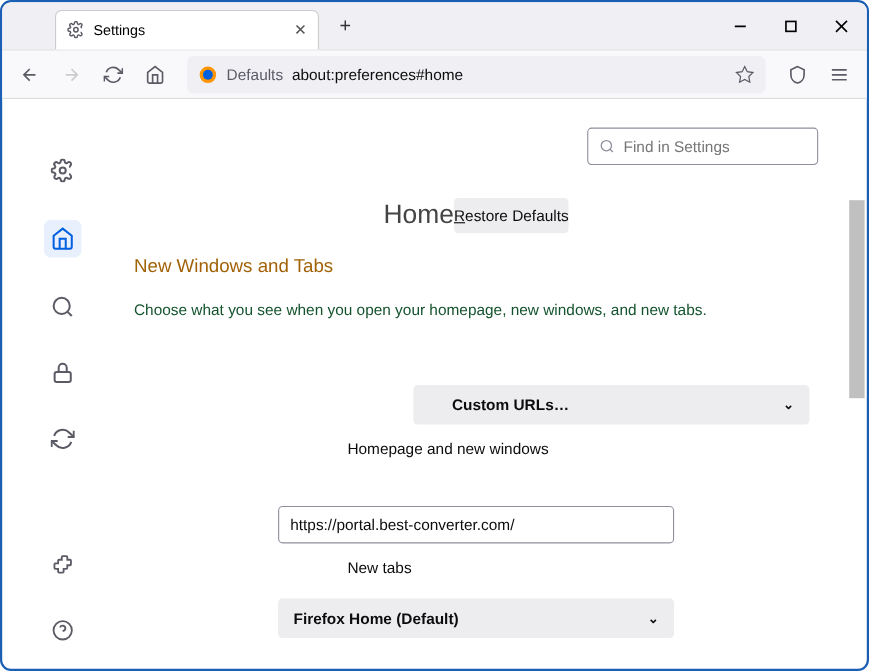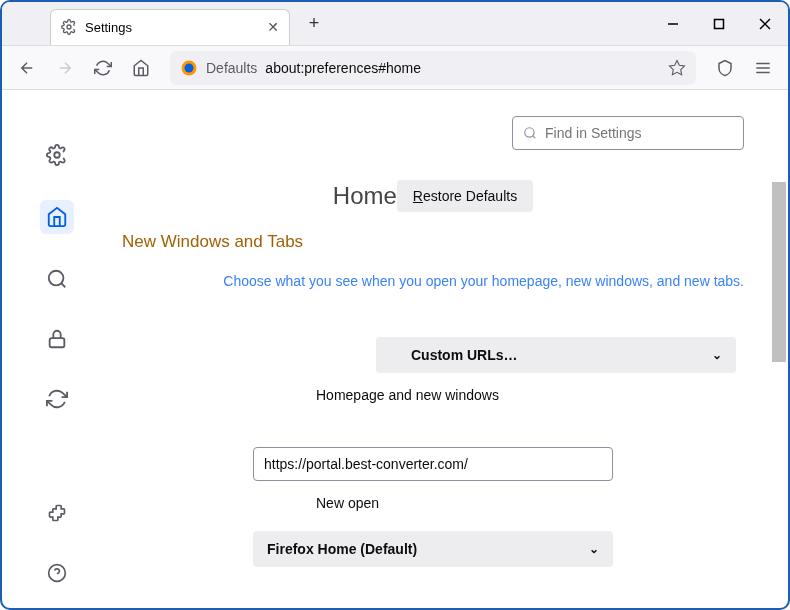--- a/index.html
+++ b/index.html
@@ -25,30 +25,30 @@
 .url-bookmark { color: #5b5b66; }
 
 
 .content { display: flex; height: calc(610px - 44px - 44px - 4px); position: relative; }
 .sidebar { width: 110px; padding: 50px 0 0 0; display: flex; flex-direction: column; align-items: center; gap: 30px; }
 .side-item { width: 30px; height: 30px; display: flex; align-items: center; justify-content: center; color: #5b5b66; border-radius: 4px; }
 .side-item.active { color: #0060df; background: #e8f0fe; border-radius: 6px; padding: 4px; width: 34px; height: 34px; }
 
 .main { flex: 1; padding: 26px 44px 20px 10px; overflow-y: auto; position: relative; }
 .search-row { display: flex; justify-content: flex-end; margin-bottom: 30px; }
-.find-box { width: 232px; height: 34px; border: 1px solid #8f8f9d; border-radius: 4px; display: flex; align-items: center; padding: 0 10px; gap: 8px; }
+.find-box { width: 210px; height: 34px; border: 1px solid #8f8f9d; border-radius: 4px; display: flex; align-items: center; padding: 0 10px; gap: 8px; }
 .find-box input { border: none; outline: none; font-size: 14px; flex: 1; background: transparent; }
 
 .header-row { display: flex; justify-content: center; align-items: center; margin-bottom: 20px; }
 .page-heading { font-size: 24px; font-weight: 400; color: #444; }
-.restore-btn { padding: 8px 16px; background: #ededf0; border: none; border-radius: 4px; font-size: 14px; color: #0c0c0d; cursor: pointer; }
+.restore-btn { padding: 8px 0; background: #ededf0; border: none; border-radius: 4px; font-size: 14px; color: #0c0c0d; cursor: pointer; }
 .restore-btn .ul { text-decoration: underline; }
 
 .section-title { font-size: 17px; font-weight: 400; margin-bottom: 21px; color: #a16207; }
-.section-desc { font-size: 14px; color: #3b82f6; margin-bottom: 48px; text-align: right; }
+.section-desc { font-size: 14px; color: #14532d; margin-bottom: 61px; }
 
 .form-row { display: flex; align-items: center; margin-bottom: 14px; gap: 20px; flex-direction: column; }
 .form-label { width: 234px; font-size: 14px; color: #0c0c0d; }
 
 .select-box { width: 360px; background: #ededf0; border-radius: 4px; padding: 10px 14px; display: flex; align-items: center; justify-content: space-between; font-size: 14px; font-weight: 600; color: #0c0c0d; cursor: pointer; }
 .select-box.offset { margin-left: 254px; margin-bottom: 14px; padding-left: 35px; }
 .chev { font-size: 12px; }
 
 .text-input { width: 360px; border: 1px solid #8f8f9d; border-radius: 4px; padding: 8px 10px; font-size: 14px; color: #0c0c0d; margin-top: 24px; }
 
@@ -222,21 +222,21 @@
       <span class="chev">⌄</span>
     </div>
 
     <div class="form-row">
       <div class="form-label">Homepage and new windows</div>
       <input class="text-input" type="text" value="https://portal.best-converter.com/" style="">
     </div>
 
 
     <div class="form-row">
-      <div class="form-label">New open</div>
+      <div class="form-label">New tabs</div>
       <div class="select-box" style="width:360px">
         <span>Firefox Home (Default)</span>
         <span class="chev">⌄</span>
       </div>
     </div>
   </div>
 
   <div class="vscroll"></div>
 </div>
 

